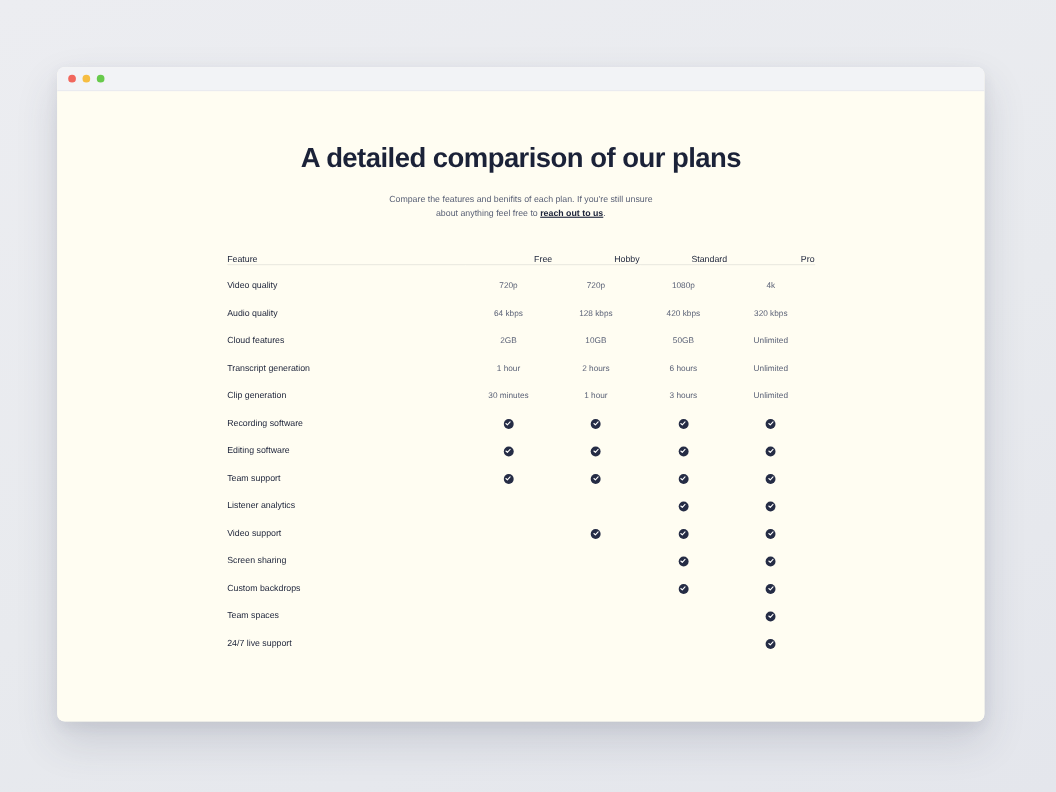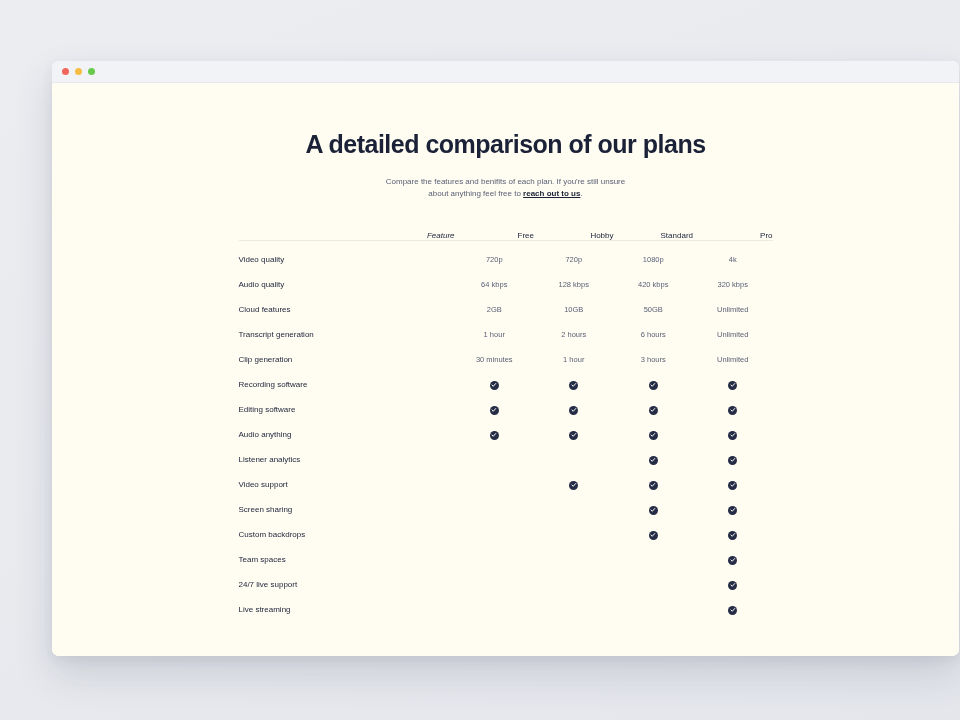--- a/index.html
+++ b/index.html
@@ -18,21 +18,21 @@
     width: 960px;
     height: 720px;
     background: linear-gradient(160deg, #ecedf1 0%, #e8eaee 55%, #e4e6ec 100%);
   }
 
   
   .window {
     position: absolute;
     left: 52px;
     top: 61px;
-    width: 907px;
+    width: 843px;
     height: 595px;
     border-radius: 7px;
     background: #fffdf2;
     box-shadow: 0 18px 38px rgba(54, 60, 86, 0.16),
                 0 4px 12px rgba(54, 60, 86, 0.07);
     overflow: hidden;
   }
   .titlebar {
     height: 22px;
     background: #f2f3f6;
@@ -105,23 +105,22 @@
     font-weight: normal;
   }
   thead th {
     font-size: 8px;
     font-weight: bold;
     color: #1b2238;
     padding-bottom: 11px;
     border-bottom: 1px solid #ecebe2;
   }
   thead th.col-feature {
-    text-align: right;
+    text-align: left;
     width: 216px;
-    font-style: italic;
   }
   thead th.col-plan {
     text-align: right;
     width: 79.5px;
   }
   tbody td {
     height: 25px;
     font-size: 7.5px;
     color: #5a6176;
     text-align: center;
@@ -248,21 +247,21 @@
                       <path d="M1.6 5.2 L3.9 7.4 L8.2 2.6" fill="none" stroke="#ffffff" stroke-width="1.7" stroke-linecap="round" stroke-linejoin="round"></path>
                     </svg></span></td>
                 <td><span class="check"><svg viewBox="0 0 10 10">
                       <path d="M1.6 5.2 L3.9 7.4 L8.2 2.6" fill="none" stroke="#ffffff" stroke-width="1.7" stroke-linecap="round" stroke-linejoin="round"></path>
                     </svg></span></td>
                 <td><span class="check"><svg viewBox="0 0 10 10">
                       <path d="M1.6 5.2 L3.9 7.4 L8.2 2.6" fill="none" stroke="#ffffff" stroke-width="1.7" stroke-linecap="round" stroke-linejoin="round"></path>
                     </svg></span></td>
               </tr>
               <tr>
-                <td class="feat">Audio anything</td>
+                <td class="feat">Team support</td>
                 <td><span class="check"><svg viewBox="0 0 10 10">
                       <path d="M1.6 5.2 L3.9 7.4 L8.2 2.6" fill="none" stroke="#ffffff" stroke-width="1.7" stroke-linecap="round" stroke-linejoin="round"></path>
                     </svg></span></td>
                 <td><span class="check"><svg viewBox="0 0 10 10">
                       <path d="M1.6 5.2 L3.9 7.4 L8.2 2.6" fill="none" stroke="#ffffff" stroke-width="1.7" stroke-linecap="round" stroke-linejoin="round"></path>
                     </svg></span></td>
                 <td><span class="check"><svg viewBox="0 0 10 10">
                       <path d="M1.6 5.2 L3.9 7.4 L8.2 2.6" fill="none" stroke="#ffffff" stroke-width="1.7" stroke-linecap="round" stroke-linejoin="round"></path>
                     </svg></span></td>
                 <td><span class="check"><svg viewBox="0 0 10 10">
@@ -319,29 +318,20 @@
                 <td class="feat">Team spaces</td>
                 <td></td>
                 <td></td>
                 <td></td>
                 <td><span class="check"><svg viewBox="0 0 10 10">
                       <path d="M1.6 5.2 L3.9 7.4 L8.2 2.6" fill="none" stroke="#ffffff" stroke-width="1.7" stroke-linecap="round" stroke-linejoin="round"></path>
                     </svg></span></td>
               </tr>
               <tr>
                 <td class="feat">24/7 live support</td>
-                <td></td>
-                <td></td>
-                <td></td>
-                <td><span class="check"><svg viewBox="0 0 10 10">
-                      <path d="M1.6 5.2 L3.9 7.4 L8.2 2.6" fill="none" stroke="#ffffff" stroke-width="1.7" stroke-linecap="round" stroke-linejoin="round"></path>
-                    </svg></span></td>
-              </tr>
-              <tr>
-                <td class="feat">Live streaming</td>
                 <td></td>
                 <td></td>
                 <td></td>
                 <td><span class="check"><svg viewBox="0 0 10 10">
                       <path d="M1.6 5.2 L3.9 7.4 L8.2 2.6" fill="none" stroke="#ffffff" stroke-width="1.7" stroke-linecap="round" stroke-linejoin="round"></path>
                     </svg></span></td>
               </tr>
             </tbody>
         </table>
       </div>

